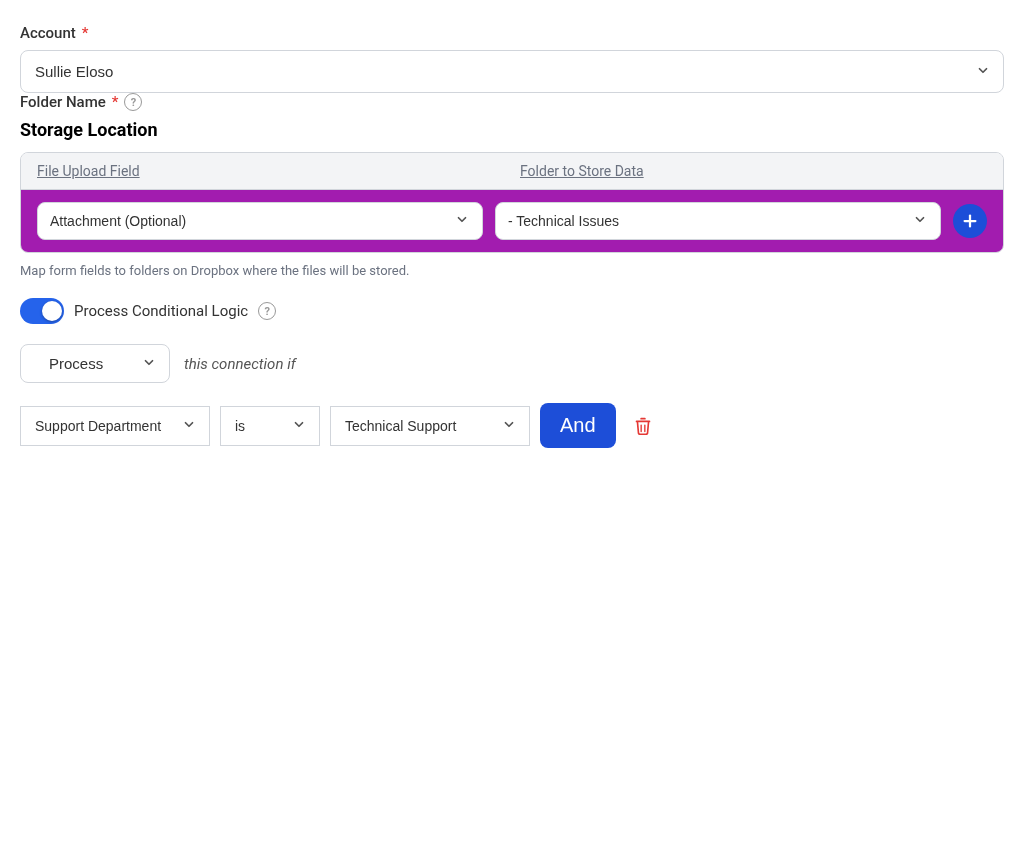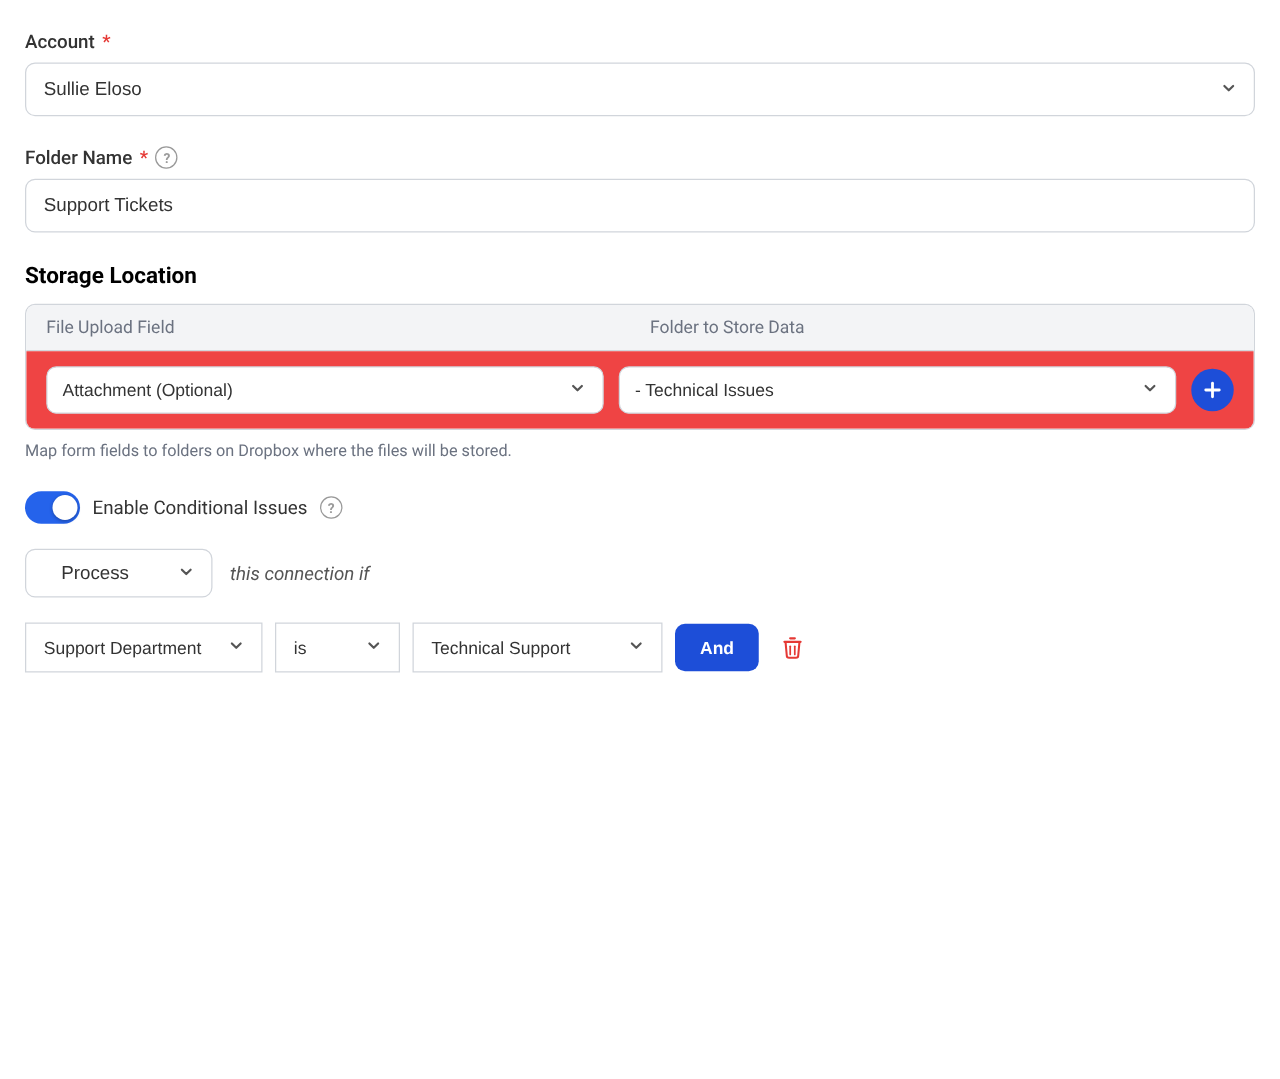--- a/index.html
+++ b/index.html
@@ -9,21 +9,20 @@
     }
     body {
       font-family: -apple-system, BlinkMacSystemFont, 'Segoe UI', Roboto, Helvetica, Arial, sans-serif;
       background: #ffffff;
       color: #333;
       padding: 24px 20px;
       max-width: 1024px;
     }
 
     .section {
-      margin-bottom: 24px;
     }
 
     .field-label {
       font-size: 15px;
       font-weight: 500;
       color: #333;
       margin-bottom: 8px;
       display: flex;
       align-items: center;
       gap: 6px;
@@ -108,28 +107,29 @@
       grid-template-columns: 1fr 1fr;
       background: #f3f4f6;
       padding: 10px 16px;
       border-bottom: 1.5px solid #d1d5db;
       gap: 16px;
     }
 
     .storage-table-header-cell {
       font-size: 14px;
       color: #6b7280;
+      text-decoration: underline;
     }
 
     .storage-table-row {
       display: flex;
       align-items: center;
       padding: 12px 16px;
       gap: 12px;
-      background: #ef4444;
+      background: #a21caf;
     }
 
     .storage-select-wrapper {
       position: relative;
       flex: 1;
     }
 
     .storage-select {
       width: 100%;
       padding: 10px 36px 10px 12px;
@@ -269,22 +269,22 @@
     .condition-select-md {
       min-width: 200px;
     }
 
     .and-btn {
       background: #1d4ed8;
       color: white;
       border: none;
       border-radius: 8px;
       padding: 11px 20px;
-      font-size: 14px;
-      font-weight: 700;
+      font-size: 20px;
+      font-weight: 400;
       cursor: pointer;
       flex-shrink: 0;
     }
 
     .delete-btn {
       background: none;
       border: none;
       cursor: pointer;
       padding: 6px;
       color: #e53935;
@@ -322,21 +322,20 @@
     </span>
   </div>
 </div>
 
 <div class="section">
   <div class="field-label">
     <span>Folder Name</span>
     <span class="required-star">*</span>
     <span class="help-icon" title="Help">?</span>
   </div>
-  <input type="text" class="text-input" value="Support Tickets" style="">
 </div>
 
 <div class="section">
   <div class="storage-section-title">Storage Location</div>
   <div class="storage-table">
     <div class="storage-table-header">
       <span class="storage-table-header-cell">File Upload Field</span>
       <span class="storage-table-header-cell">Folder to Store Data</span>
     </div>
     <div class="storage-table-row">
@@ -368,21 +367,21 @@
       </button>
     </div>
   </div>
   <p class="hint-text">Map form fields to folders on Dropbox where the files will be stored.</p>
 </div>
 
 <div class="conditional-logic-row">
   <div class="toggle">
     <div class="toggle-knob"></div>
   </div>
-  <span class="conditional-logic-label">Enable Conditional Issues</span>
+  <span class="conditional-logic-label">Process Conditional Logic</span>
   <span class="help-icon" title="Help">?</span>
 </div>
 
 <div class="process-row">
   <div class="process-select-wrapper">
     <select class="process-select">
       <option value="Process">Process</option>
     </select>
     <span class="chevron-down">
       <svg class="chevron-svg" viewBox="0 0 16 16">

